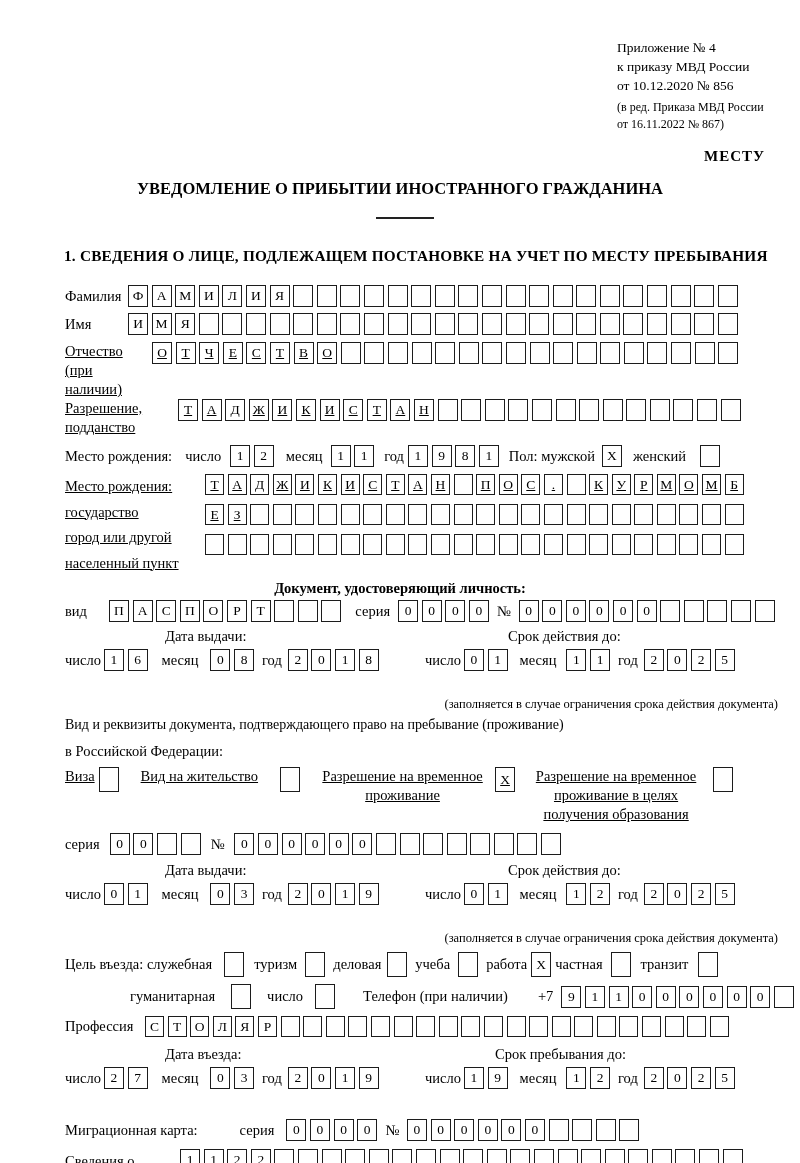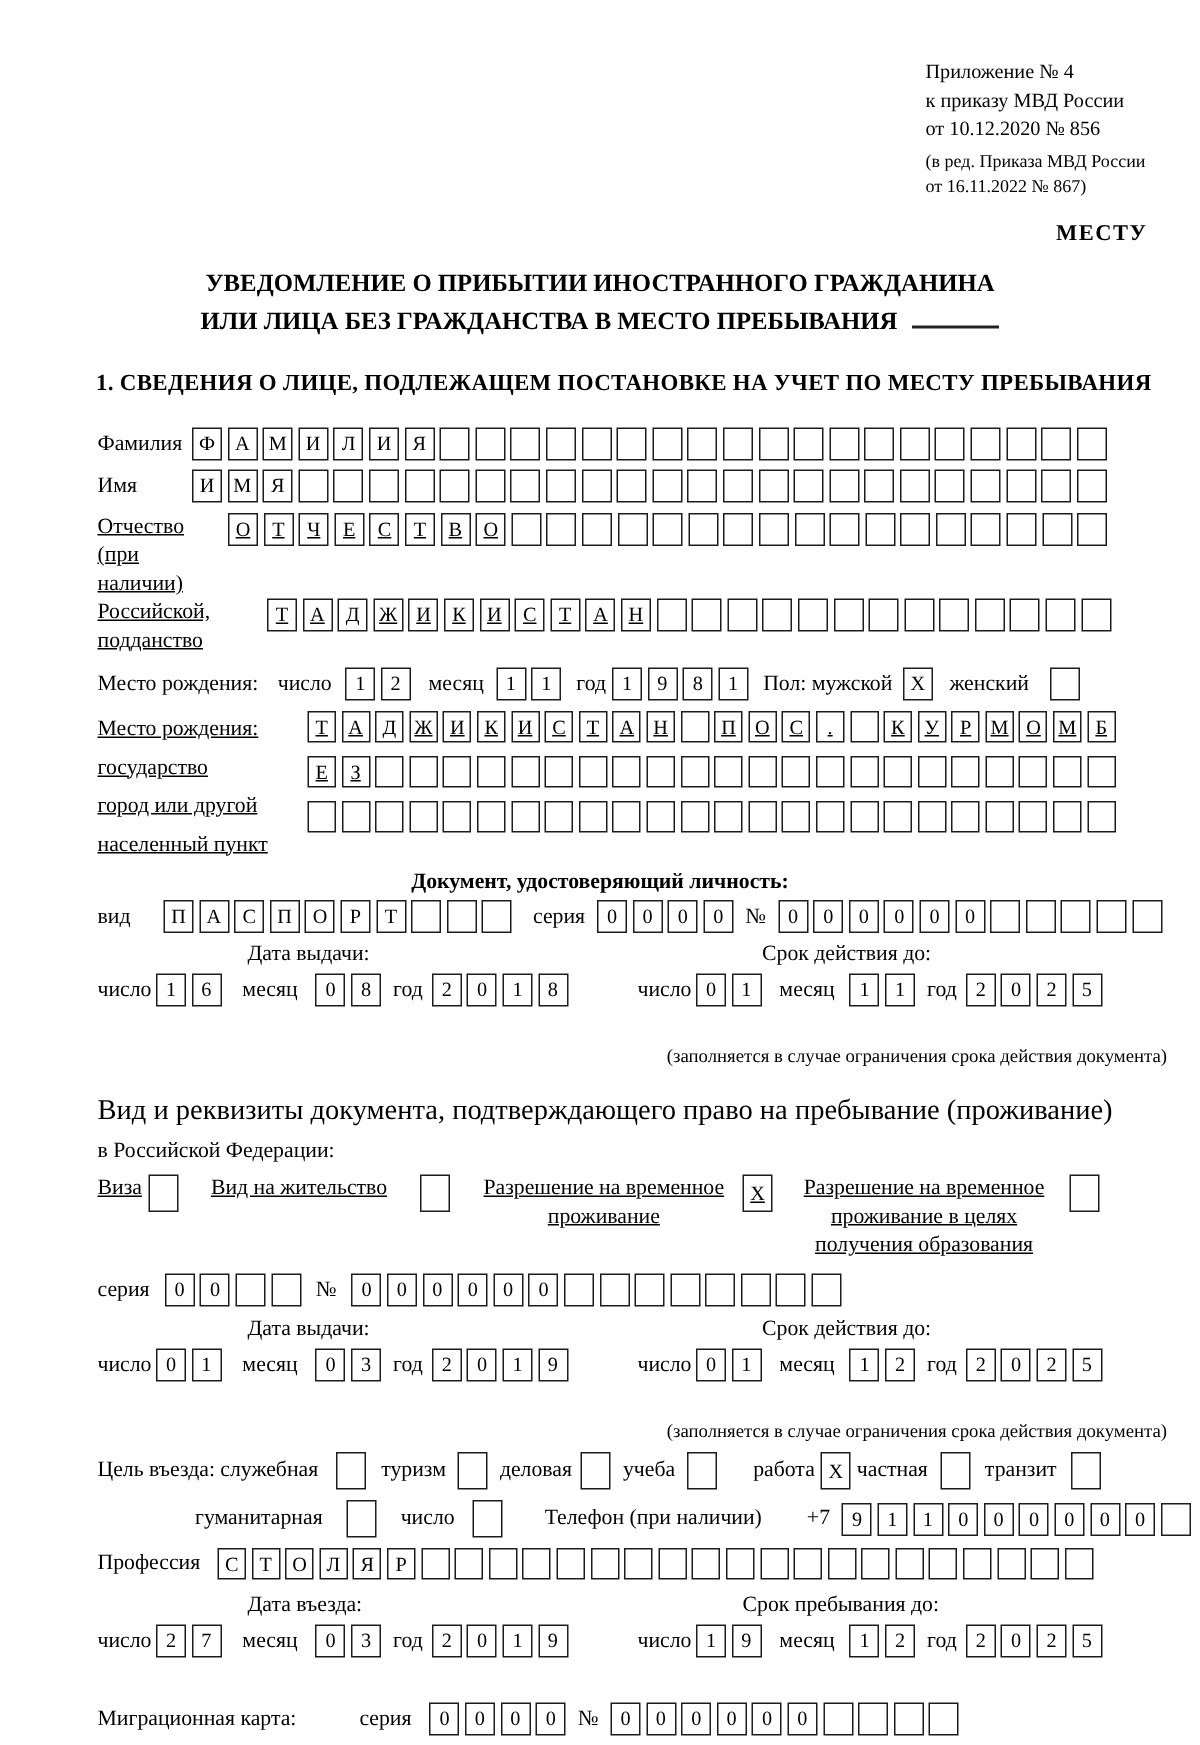--- a/index.html
+++ b/index.html
@@ -48,21 +48,21 @@
   <div>от 10.12.2020 № 856</div>
 </div>
 <div class="abs amendment">
   <div>(в ред. Приказа МВД России</div>
   <div>от 16.11.2022 № 867)</div>
 </div>
 <div class="abs form-word b">МЕСТУ</div>
 
 <div class="abs title center b">
   <div>УВЕДОМЛЕНИЕ О ПРИБЫТИИ ИНОСТРАННОГО ГРАЖДАНИНА</div>
-  <div><span>ИЛИ ЛИЦА БЕЗ ГРАЖДАНСТВА В МЕСТО ПРЕБЫВАНИЯ</span><span class="blank-line"></span></div>
+  <div><span class="blank-line"></span></div>
 </div>
 
 <div class="abs section1 b">1. СВЕДЕНИЯ О ЛИЦЕ, ПОДЛЕЖАЩЕМ ПОСТАНОВКЕ НА УЧЕТ ПО МЕСТУ ПРЕБЫВАНИЯ</div>
 
 <div class="form">
 
   <div class="row" style="margin-top:8px">
     <span class="lbl" style="width:63px">Фамилия</span>
     <span class="cells">
         <span class="cell">Ф</span>
@@ -154,21 +154,21 @@
         <span class="cell"></span>
         <span class="cell"></span>
         <span class="cell"></span>
         <span class="cell"></span>
         <span class="cell"></span>
       </span>
   </div>
 
   <div class="rowt" style="margin-top:0px">
     <span class="lbl" style="width:113px">
-      <span>Российской,</span><br><span>подданство</span>
+      <span>Разрешение,</span><br><span>подданство</span>
     </span>
     <span class="cells">
         <span class="cell">Т</span>
         <span class="cell">А</span>
         <span class="cell">Д</span>
         <span class="cell">Ж</span>
         <span class="cell">И</span>
         <span class="cell">К</span>
         <span class="cell">И</span>
         <span class="cell">С</span>
@@ -387,21 +387,21 @@
       <span class="cells" style="margin-left:6px">
           <span class="cell">2</span>
           <span class="cell">0</span>
           <span class="cell">2</span>
           <span class="cell">5</span>
         </span>
     </span>
   </div>
   <div class="note" style="margin-top:26px">(заполняется в случае ограничения срока действия документа)</div>
 
-  <div class="lbl" style="margin-left:65px; margin-top:19px; font-size:19px">Вид и реквизиты документа, подтверждающего право на пребывание (проживание)</div>
+  <div class="lbl" style="margin-left:65px; margin-top:3px; font-size:14px">Вид и реквизиты документа, подтверждающего право на пребывание (проживание)</div>
   <div class="lbl" style="margin-left:65px; margin-top:8px; font-size:14.5px">в Российской Федерации:</div>
 
   <div class="rowt" style="margin-top:6px">
     <span class="lbl">Виза</span>
     <span class="cells cbwrap" style="margin-left:4px">
         <span class="cell"></span>
       </span>
     <span class="lbl" style="margin-left:22px">Вид на жительство</span>
     <span class="cells cbwrap" style="margin-left:22px">
         <span class="cell"></span>
@@ -503,21 +503,21 @@
         <span class="cell"></span>
       </span>
     <span class="lbl" style="margin-left:8px">деловая</span>
     <span class="cells cbwrap" style="margin-left:6px">
         <span class="cell"></span>
       </span>
     <span class="lbl" style="margin-left:8px">учеба</span>
     <span class="cells cbwrap" style="margin-left:8px">
         <span class="cell"></span>
       </span>
-    <span class="lbl" style="margin-left:24px">работа</span>
+    <span class="lbl" style="margin-left:8px">работа</span>
     <span class="cells cbwrap" style="margin-left:4px">
         <span class="cell">X</span>
       </span>
     <span class="lbl" style="margin-left:4px">частная</span>
     <span class="cells cbwrap" style="margin-left:8px">
         <span class="cell"></span>
       </span>
     <span class="lbl" style="margin-left:10px">транзит</span>
     <span class="cells cbwrap" style="margin-left:10px">
         <span class="cell"></span>

